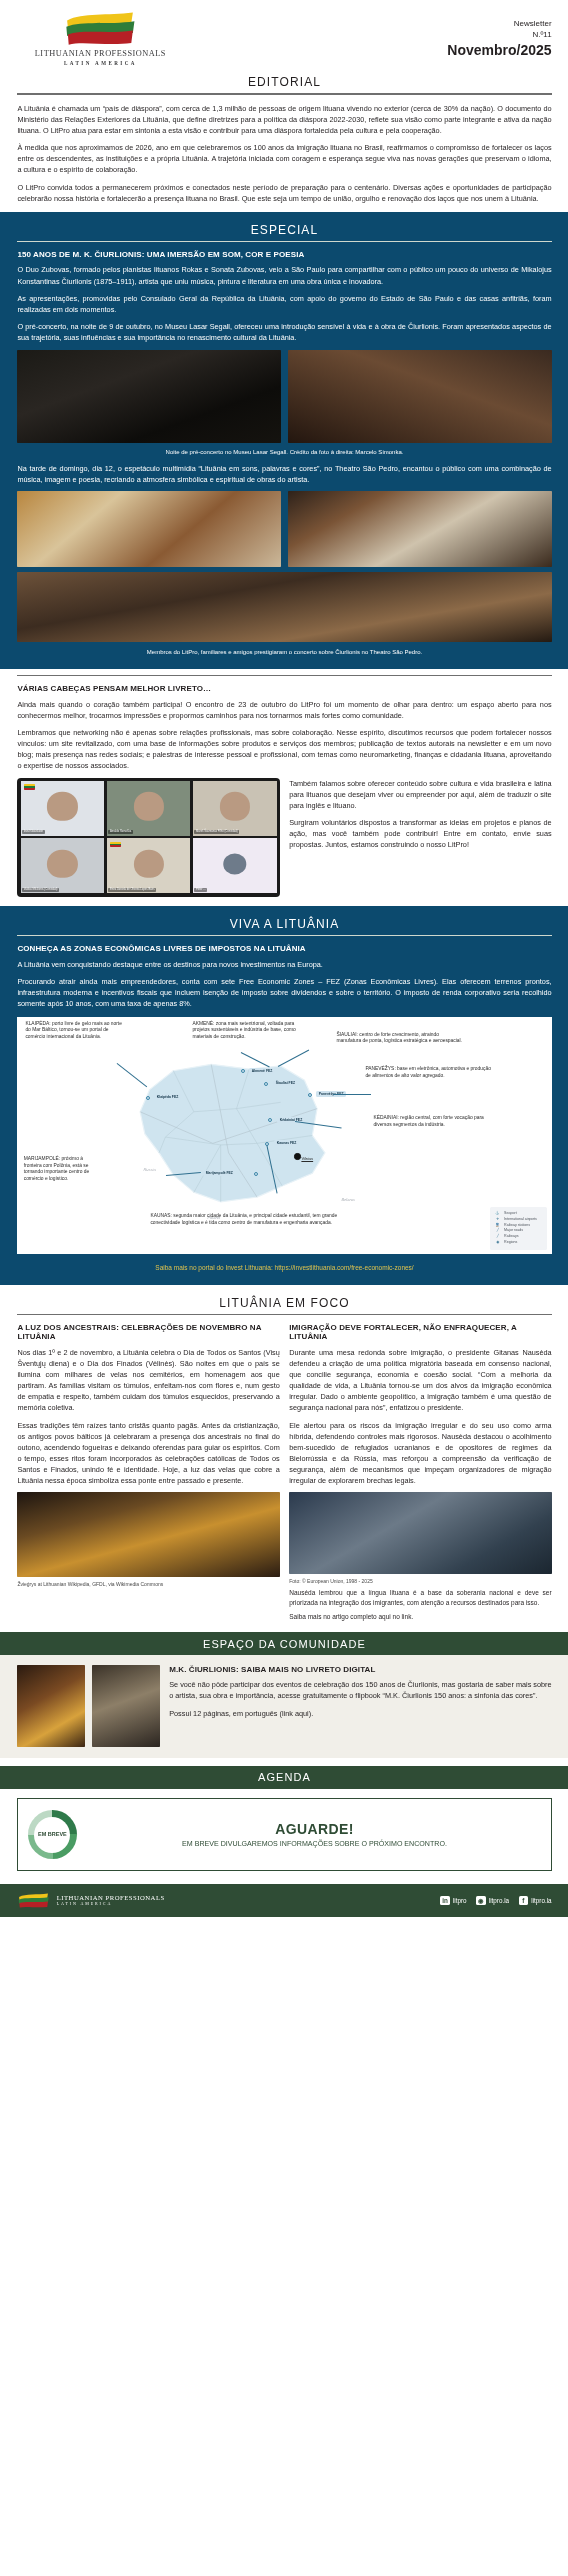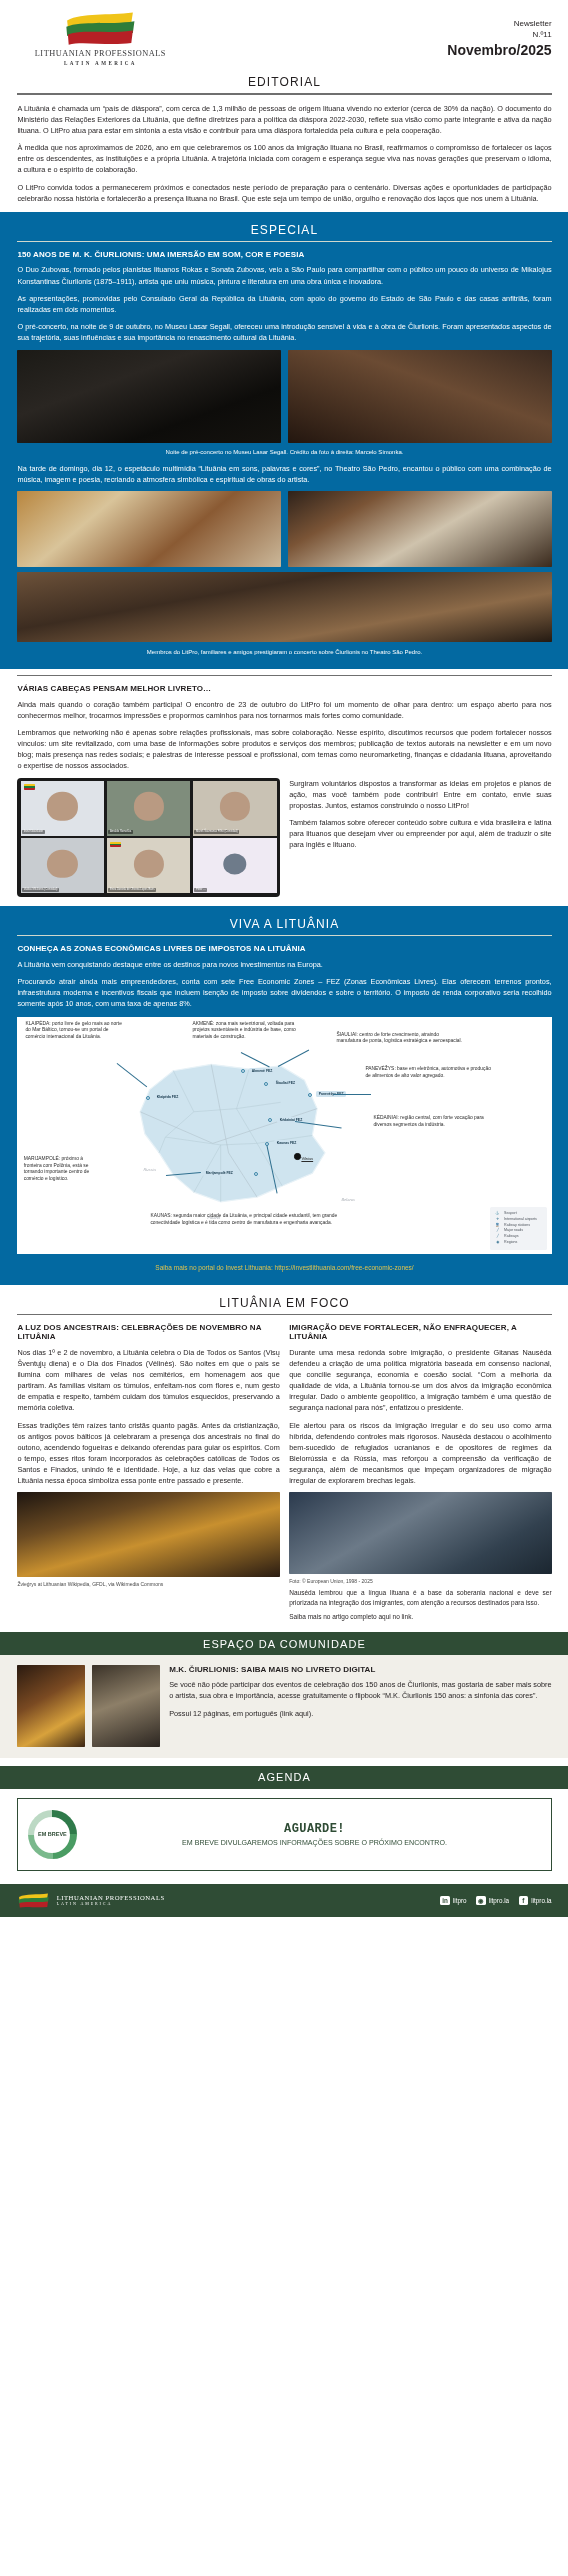--- a/index.html
+++ b/index.html
@@ -66,21 +66,21 @@
 
   .sub-head {
     font-size: 8px;
     font-weight: bold;
     letter-spacing: 0.1px;
     margin-bottom: 5.5px;
   }
   .green .sub-head { color: #ffffff; }
 
   
-  .green { background: #0369a1; color: #ffffff; }
+  .green { background: #0c4a6e; color: #ffffff; }
   .band-pad { padding: 6.3px 0 11px 0; }
 
   
   .photo-row { display: flex; gap: 6.3px; margin: 6.3px 17.4px 0 17.4px; }
   .photo { position: relative; overflow: hidden; border-radius: 0.8px; }
   .caption {
     text-align: center;
     font-size: 6px;
     color: #ffffff;
     padding: 5.5px 19px 1.6px 19px;
@@ -210,21 +210,21 @@
   }
   .agenda-badge::after {
     content: ""; position: absolute; width: 36px; height: 36px;
     border-radius: 50%; background: #ffffff;
   }
   .agenda-badge span {
     position: relative; z-index: 2; font-size: 5.5px; font-weight: bold;
     color: #2f4c35; text-align: center; line-height: 1.2;
   }
   .agenda-text { text-align: center; flex: 1; }
-  .agenda-text .big { font-size: 12px; font-weight: bold; color: #2f4c35; letter-spacing: 0.4px; font-family: Liberation Mono, monospace; }
+  .agenda-text .big { font-size: 14px; font-weight: bold; color: #2f4c35; letter-spacing: 0.4px; }
   .agenda-text .small { font-size: 7.1px; color: #2f4c35; line-height: 1.45; margin-top: 2px; }
 
   
   .footer {
     background: #2f4c35;
     display: flex; align-items: center; justify-content: space-between;
     padding: 8px 17.4px;
     margin-top: 12.6px;
   }
   .footer-brand { display: flex; align-items: center; gap: 6.3px; }
@@ -334,22 +334,22 @@
               <span class="lbl">Enira Daniela de Oliveira Lopes Baris</span>
             </div>
           <div class="zcell zc6">
               <i style="width:28%;height:38%;border-radius:50%;background:#6e7b8a;"></i>
               <span class="lbl">Peter ...</span>
             </div>
         </div>
       </div>
     </div>
     <div class="col">
+      <p class="body">Também falamos sobre oferecer conteúdo sobre cultura e vida brasileira e latina para lituanos que desejam viver ou empreender por aqui, além de traduzir o site para inglês e lituano.</p>
       <p class="body">Surgiram voluntários dispostos a transformar as ideias em projetos e planos de ação, mas você também pode contribuir! Entre em contato, envie suas propostas. Juntos, estamos construindo o nosso LitPro!</p>
-      <p class="body">Também falamos sobre oferecer conteúdo sobre cultura e vida brasileira e latina para lituanos que desejam viver ou empreender por aqui, além de traduzir o site para inglês e lituano.</p>
     </div>
   </div>
 </section>
 
 <section class="green white band-pad" style="margin-top:9.5px;">
   <div class="sec-title">VIVA A LITUÂNIA</div>
   <div class="rule"></div>
   <div class="pad">
     <div class="sub-head">CONHEÇA AS ZONAS ECONÔMICAS LIVRES DE IMPOSTOS NA LITUÂNIA</div>
     <p class="body">A Lituânia vem conquistando destaque entre os destinos para novos investimentos na Europa.</p>

